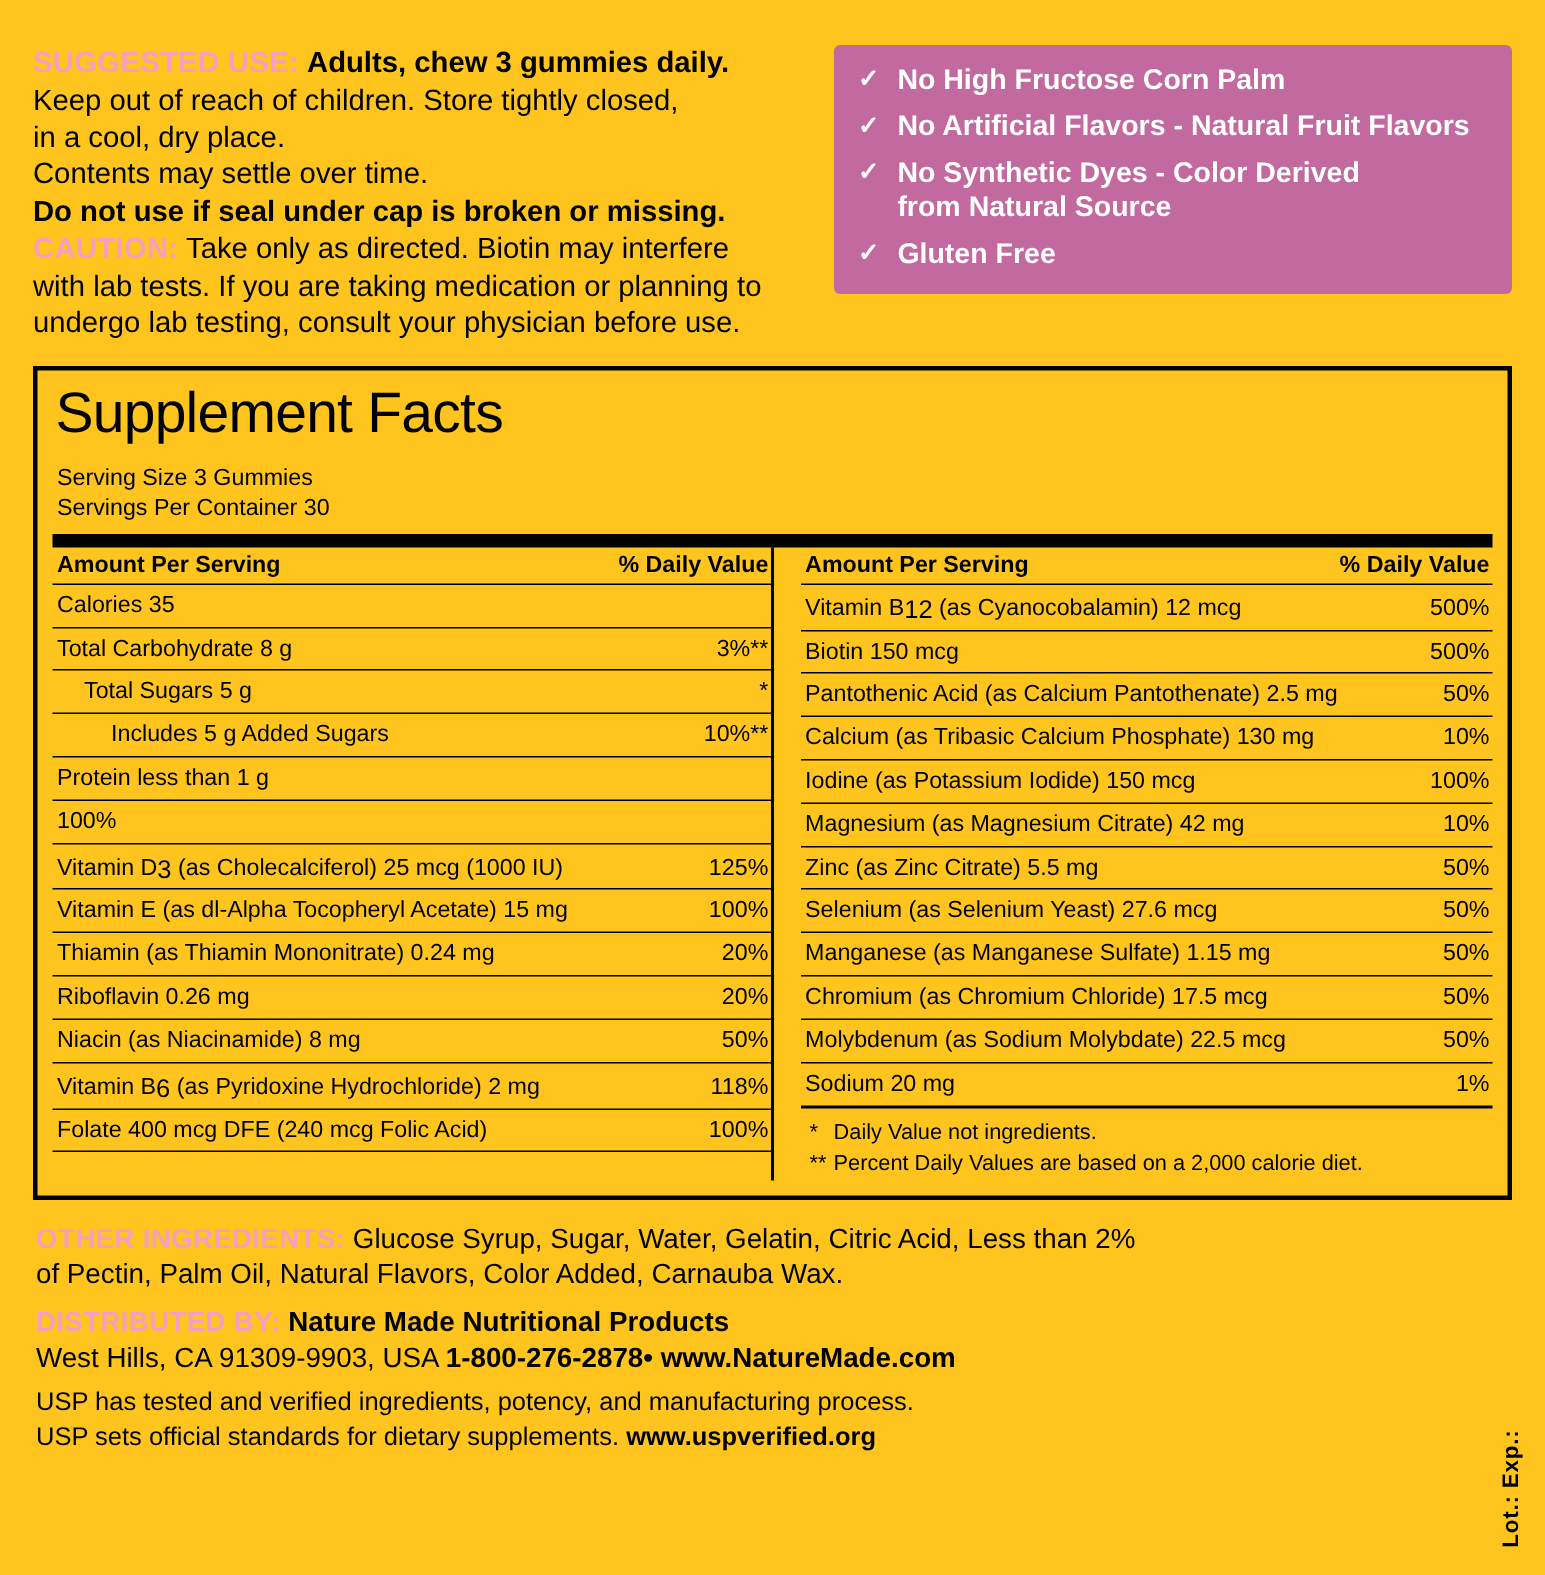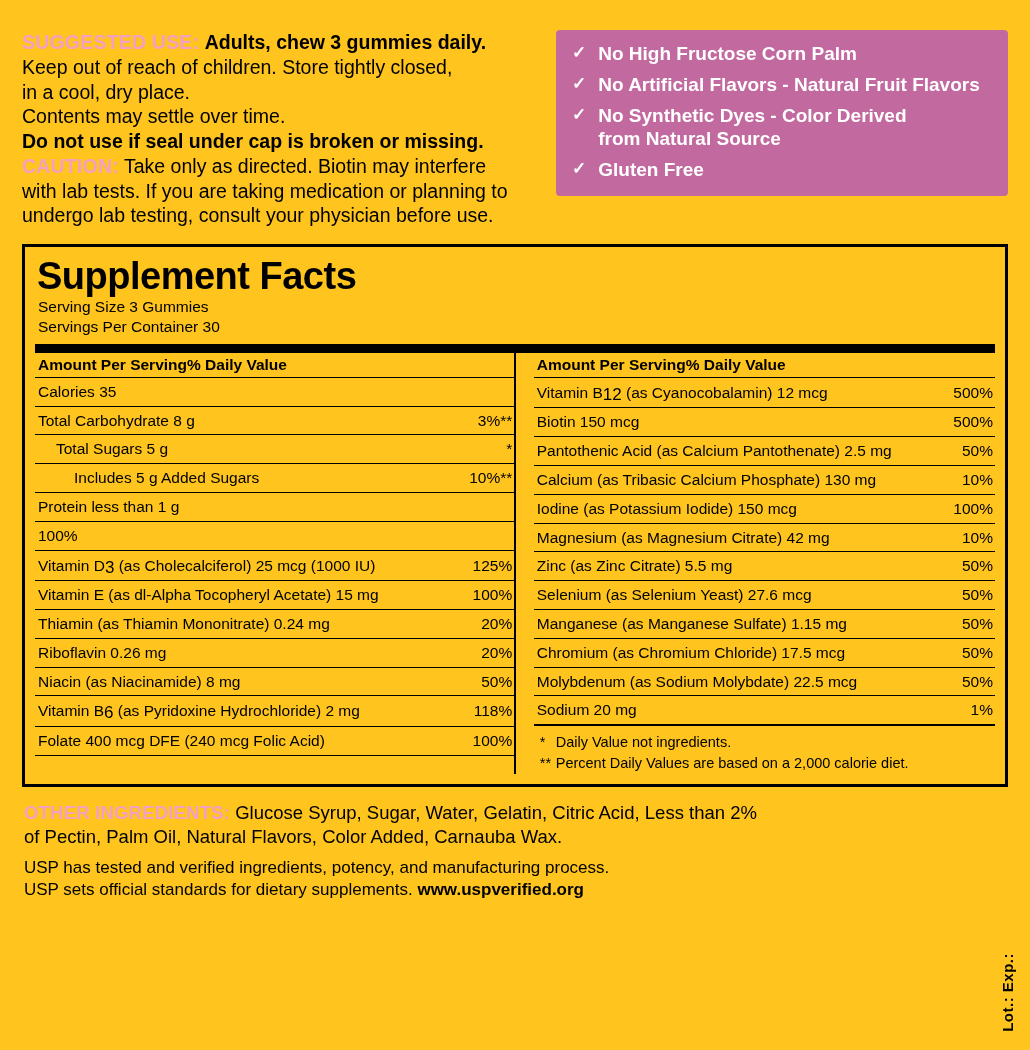--- a/index.html
+++ b/index.html
@@ -64,24 +64,24 @@
   
   .sf {
     margin: 16px 22px 0 22px;
     border: 3px solid #000;
     background: #FFC41E;
     padding: 8px 10px 10px 10px;
     box-sizing: border-box;
   }
   .sf-title {
     font-size: 38px;
-    font-weight: bold;
+    font-weight: normal;
     letter-spacing: -0.5px;
     line-height: 1.05;
-    margin: 2px 0 0 2px;
+    margin: 2px 0 12px 2px;
   }
   .sf-serving {
     font-size: 15.5px;
     line-height: 1.32;
     margin-left: 3px;
   }
   .thickrule {
     border-top: 9px solid #000;
     margin-top: 6px;
   }
@@ -97,20 +97,21 @@
     padding-left: 18px;
     border-left: 0;
   }
   .col-divider {
     width: 1.5px;
     background: #000;
     margin: 0 0 0 0;
   }
   .hdr-row {
     display: flex;
+    justify-content: space-between;
     font-size: 15.5px;
     font-weight: bold;
     padding: 3px 2px 3px 3px;
     border-bottom: 1.5px solid #000;
   }
   .row {
     display: flex;
     justify-content: space-between;
     align-items: baseline;
     font-size: 15.5px;
@@ -339,20 +340,31 @@
   </div>
 </div>
 
 <div class="bottom">
   <div class="blk">
     <span class="label-pink">OTHER INGREDIENTS:</span>
     <span>Glucose Syrup, Sugar, Water, Gelatin, Citric Acid, Less than 2%</span>
     <div>of Pectin, Palm Oil, Natural Flavors, Color Added, Carnauba Wax.</div>
   </div>
 
+  <div class="blk">
+    <div>
+      <span class="label-pink">DISTRIBUTED BY:</span>
+      <span class="strongtxt">Nature Made Nutritional Products</span>
+    </div>
+    <div>
+      <span>West Hills, CA 91309-9903, USA</span>
+      <span class="strongtxt">1-800-276-2878</span><span class="strongtxt">•</span>
+      <span class="strongtxt">www.NatureMade.com</span>
+    </div>
+  </div>
 
   <div class="small">
     <div>USP has tested and verified ingredients, potency, and manufacturing process.</div>
     <div>
       <span>USP sets official standards for dietary supplements.</span>
       <span class="strongtxt">www.uspverified.org</span>
     </div>
   </div>
 </div>
 

